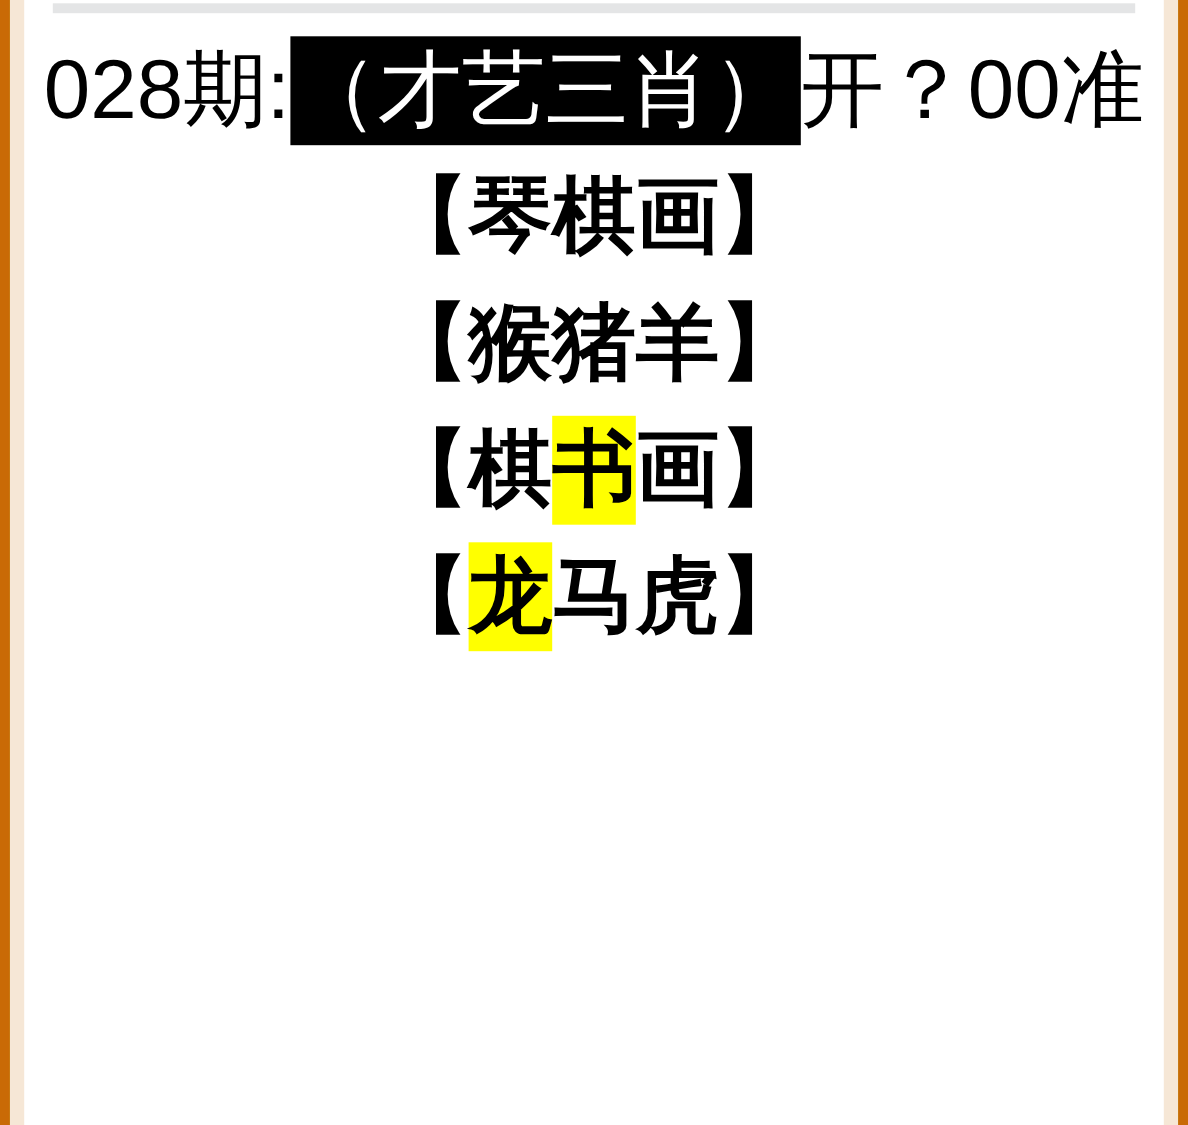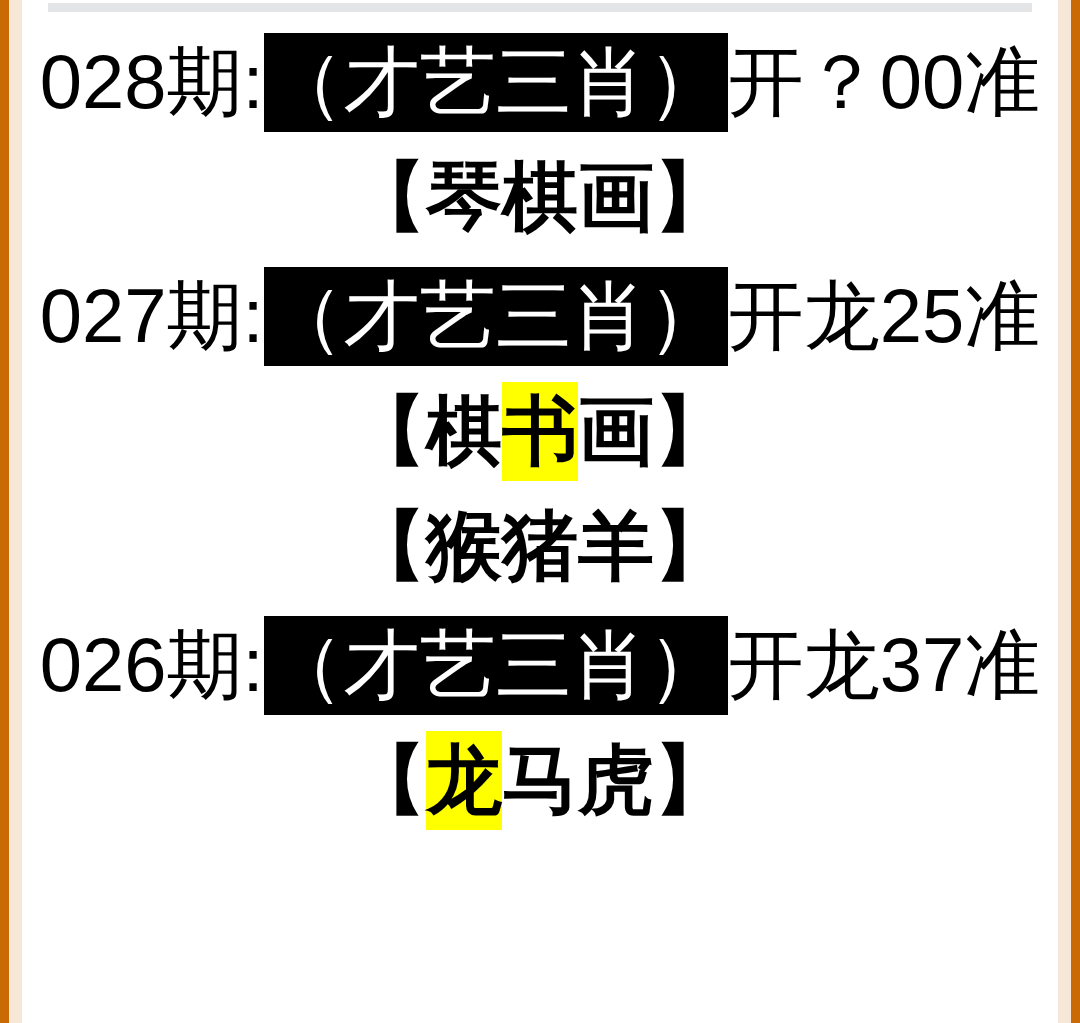--- a/index.html
+++ b/index.html
@@ -98,21 +98,19 @@
 
 <div id="page" style="border-left-color: rgb(201, 106, 6); border-right-color: rgb(201, 106, 6);">
   <div id="inner-pad" style="border-left-color: rgb(246, 231, 214); border-right-color: rgb(246, 231, 214);">
 
     <div id="top-bar" style="background: rgb(228, 229, 230);"></div>
 
     <div id="content">
 
     <div class="line row-head"><span class="seg">028期:</span><span class="seg hl-black" style="background: rgb(0, 0, 0); color: rgb(255, 255, 255);">（才艺三肖）</span><span class="seg">开？00准</span></div>
         <div class="line row-sub"><span class="seg">【</span><span class="seg">琴</span><span class="seg">棋</span><span class="seg">画</span><span class="seg">】</span></div>
-        <div class="line row-head"><span class="seg">027期:</span><span class="seg hl-black" style="background: rgb(0, 0, 0); color: rgb(255, 255, 255);">（才艺三肖）</span><span class="seg">开龙25准</span></div>
+        <div class="line row-sub"><span class="seg">【</span><span class="seg">猴</span><span class="seg">猪</span><span class="seg">羊</span><span class="seg">】</span></div>
         <div class="line row-sub"><span class="seg">【</span><span class="seg">棋</span><span class="seg hl-yellow" style="background: rgb(255, 255, 0); color: rgb(0, 0, 0);">书</span><span class="seg">画</span><span class="seg">】</span></div>
-        <div class="line row-sub"><span class="seg">【</span><span class="seg">猴</span><span class="seg">猪</span><span class="seg">羊</span><span class="seg">】</span></div>
-        <div class="line row-head"><span class="seg">026期:</span><span class="seg hl-black" style="background: rgb(0, 0, 0); color: rgb(255, 255, 255);">（才艺三肖）</span><span class="seg">开龙37准</span></div>
         <div class="line row-sub"><span class="seg">【</span><span class="seg hl-yellow" style="background: rgb(255, 255, 0); color: rgb(0, 0, 0);">龙</span><span class="seg">马</span><span class="seg">虎</span><span class="seg">】</span></div>
       </div>
 
   </div>
 </div>
 
 </body></html>

